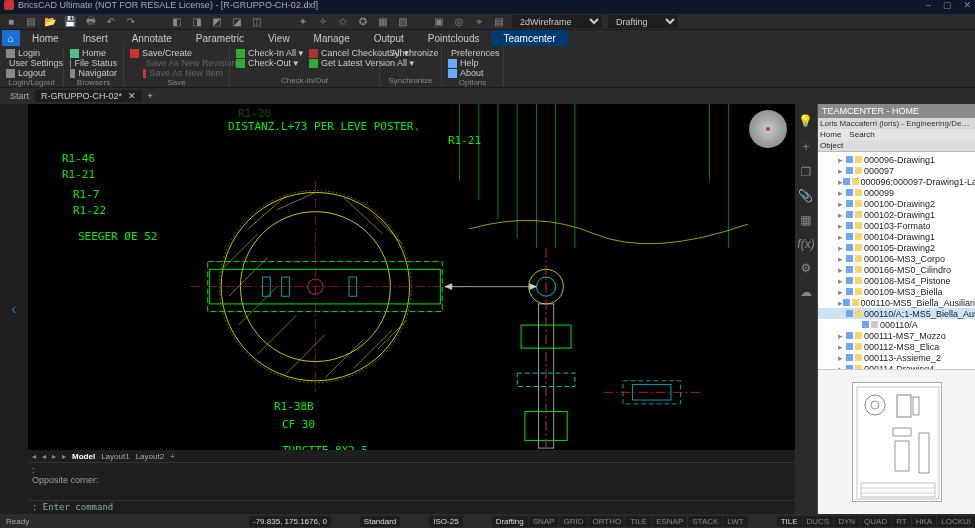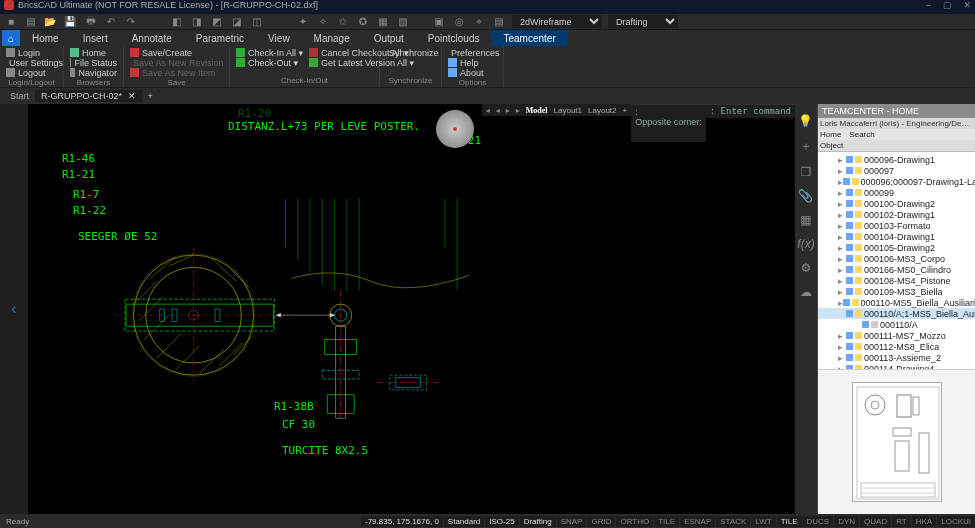--- a/index.html
+++ b/index.html
@@ -19,22 +19,22 @@
 .ribbon-tabs { height: 16px; background: #2b2b2b; display: flex; align-items: stretch; padding-left: 2px; }
 .ribbon-tab { padding: 0 12px; font-size: 10px; display: flex; align-items: center; color: #ccc; cursor: pointer; }
 .ribbon-tab.file { background: #1a6fd4; color: #fff; width: 18px; padding: 0; justify-content: center; }
 .ribbon-tab.active { background: #003a6e; color: #fff; }
 
 
 .ribbon { height: 42px; background: #2b2b2b; display: flex; border-bottom: 1px solid #1a1a1a; }
 .ribbon-group { display: flex; flex-direction: column; padding: 0 2px; border-right: 1px solid #3a3a3a; }
 .ribbon-group-body { flex: 1; display: flex; flex-direction: column; justify-content: flex-start; gap: 0px; padding: 2px 4px 0 4px; }
 .ribbon-group-label { height: 11px; text-align: center; font-size: 8px; color: #888; }
-.ribbon-btn { display: flex; gap: 3px; font-size: 9px; color: #ccc; height: 10px; white-space: nowrap; }
-.ribbon-btn.dim { color: #666; }
+.ribbon-btn { display: flex; align-items: center; gap: 3px; font-size: 9px; color: #ccc; height: 10px; white-space: nowrap; }
+.ribbon-btn.dim { color: #666; margin-left: 13px; }
 .ribbon-btn .ic { width: 9px; height: 9px; display: inline-block; }
 .ic-home { background: #5b8; }
 .ic-save { background: #c33; }
 .ic-user { background: #888; }
 .ic-file { background: #888; }
 .ic-check { background: #3a3; }
 .ic-cancel { background: #a33; }
 .ic-sync { background: #39c; }
 .ic-pref { background: #6af; }
 .ic-help { background: #6af; }
@@ -45,21 +45,21 @@
 .doctabs .start { color: #aaa; padding: 0 6px; }
 .doctab { background: #1e1e1e; padding: 1px 6px; display: flex; align-items: center; gap: 6px; }
 
 
 .main-row { flex: 1; display: flex; min-height: 0; }
 
 
 .left-strip { width: 28px; background: #1e1e1e; display: flex; align-items: center; justify-content: center; color: #1a6fd4; font-size: 16px; }
 
 
-.canvas-wrap { flex: 1; display: flex; flex-direction: row; min-width: 0; background: #000; position: relative; }
+.canvas-wrap { flex: 1; display: flex; flex-direction: column; min-width: 0; background: #000; position: relative; }
 .canvas { flex: 1; position: relative; overflow: hidden; }
 .ucs { position: absolute; left: 40px; bottom: 40px; color: #5f5; font-size: 8px; }
 .viewcube { position: absolute; right: 8px; top: 6px; width: 38px; height: 38px; border-radius: 50%; background: radial-gradient(circle,#ccc,#777); display:flex; align-items:center; justify-content:center; }
 .viewcube .dot { width:4px;height:4px;background:#c33;border-radius:50%; }
 
 
 .note { position: absolute; color: #0e0; font-size: 11px; white-space: nowrap; font-family: monospace; }
 
 
 .canvas svg { position: absolute; inset: 0; width: 100%; height: 100%; }
@@ -79,32 +79,32 @@
 .tc-node.selected { background: #cde4f7; }
 .tc-node .sq { width: 7px; height: 7px; background: #f7d76a; margin-right: 2px; flex-shrink: 0; }
 .tc-node .sq.blue { background: #6aa8f7; }
 .tc-node .sq.txt { background: #ccc; }
 .tc-preview { height: 145px; background: #f4f4f4; border-top: 1px solid #ccc; display:flex; align-items:center; justify-content:center; }
 .tc-preview .sheet { width: 90px; height: 120px; background: #fff; border:1px solid #aaa; position: relative; }
 
 
 .layout-tabs { height: 12px; background: #1e1e1e; display: flex; align-items: center; font-size: 8px; color: #aaa; padding: 0 4px; gap: 6px; }
 .layout-tabs .lbtn { color: #888; }
-.layout-tabs .ltab.active { color: #fff; font-weight: bold; font-family: Liberation Serif, serif; }
+.layout-tabs .ltab.active { color: #fff; font-weight: bold; }
 
 
 .cmdwin { height: 38px; background: #1e1e1e; color: #8aa; font-family: monospace; font-size: 9px; padding: 2px 4px; border-top: 1px solid #333; }
 .cmdprompt { height: 14px; background: #1e1e1e; color: #8aa; font-family: monospace; font-size: 9px; padding: 1px 4px; border-top: 1px solid #333; }
 
 
 .statusbar { height: 14px; background: #2b2b2b; display: flex; align-items: center; font-size: 8px; color: #aaa; }
 .statusbar .left { padding: 0 6px; }
 .statusbar .right { margin-left: auto; display: flex; gap: 1px; }
 .status-chip { background: #1e1e1e; padding: 1px 4px; color: #888; }
-.status-chip.active { color: #ddd; }
+.status-chip.active { color: #ddd; margin-left: 28px; }
 </style>
 </head>
 <body>
 
 <div class="titlebar">
   <div class="icon"></div>
   <span>BricsCAD Ultimate (NOT FOR RESALE License) - [R-GRUPPO-CH-02.dxf]</span>
   <div class="titlebar-controls">
     <span>–</span>
     <span>▢</span>

